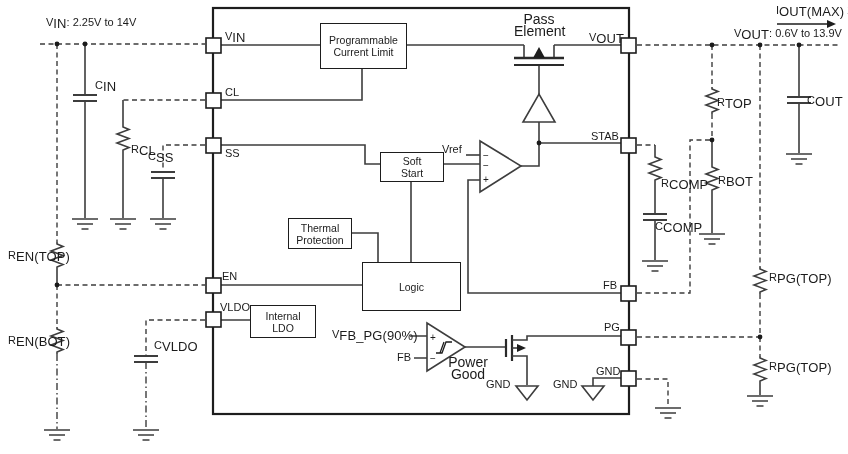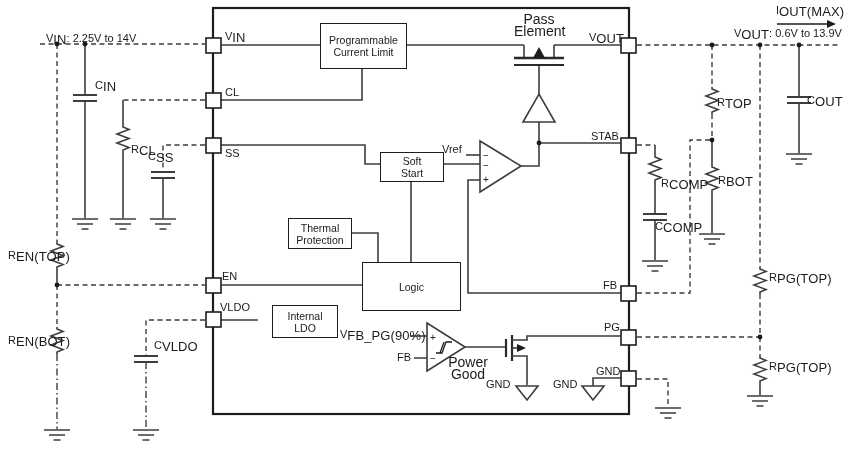--- a/index.html
+++ b/index.html
@@ -180,31 +180,31 @@
 </div>
 <div class="box" style="left:380px;top:152px;width:62px;height:28px">
   <span style="display:block;width:40px">Soft Start</span>
 </div>
 <div class="box" style="left:362px;top:262px;width:97px;height:47px">
   <span>Logic</span>
 </div>
 <div class="box" style="left:288px;top:218px;width:62px;height:29px">
   <span>Thermal Protection</span>
 </div>
-<div class="box" style="left:272px;top:305px;width:64px;height:31px">
+<div class="box" style="left:250px;top:305px;width:64px;height:31px">
   <span style="display:block;width:44px">Internal LDO</span>
 </div>
 <div class="blklbl" style="left:514px;top:13px;width:50px">
   <span>Pass Element</span>
 </div>
 <div class="blklbl" style="left:446px;top:356px;width:44px">
   <span>Power Good</span>
 </div>
 
-<div class="lbl" style="left:46px;top:32px">
+<div class="lbl" style="left:46px;top:16px">
   <span>V</span><sub>IN</sub><span>: 2.25V to 14V</span>
 </div>
 <div class="lbl" style="left:776px;top:4px">
   <span>I</span><sub>OUT(MAX)</sub><span> 2A</span>
 </div>
 <div class="lbl" style="left:734px;top:27px">
   <span>V</span><sub>OUT</sub><span>: 0.6V to 13.9V</span>
 </div>
 
 <div class="lbl" style="left:225px;top:30px">
@@ -243,19 +243,19 @@
 <div class="lbl" style="left:655px;top:220px">
   <span>C</span><sub>COMP</sub></div>
 <div class="lbl" style="left:718px;top:174px">
   <span>R</span><sub>BOT</sub></div>
 <div class="lbl" style="left:769px;top:271px">
   <span>R</span><sub>PG(TOP)</sub></div>
 <div class="lbl" style="left:769px;top:360px">
   <span>R</span><sub>PG(TOP)</sub></div>
 
 <div class="lbl" style="left:442px;top:143px"><span>Vref</span></div>
-<div class="lbl" style="left:340px;top:328px">
+<div class="lbl" style="left:332px;top:328px">
   <span>V</span><sub>FB_PG(90%)</sub></div>
 <div class="lbl" style="left:397px;top:351px"><span>FB</span></div>
 <div class="lbl" style="left:486px;top:378px"><span>GND</span></div>
 <div class="lbl" style="left:553px;top:378px"><span>GND</span></div>
 
 </div>
 
 </body></html>

